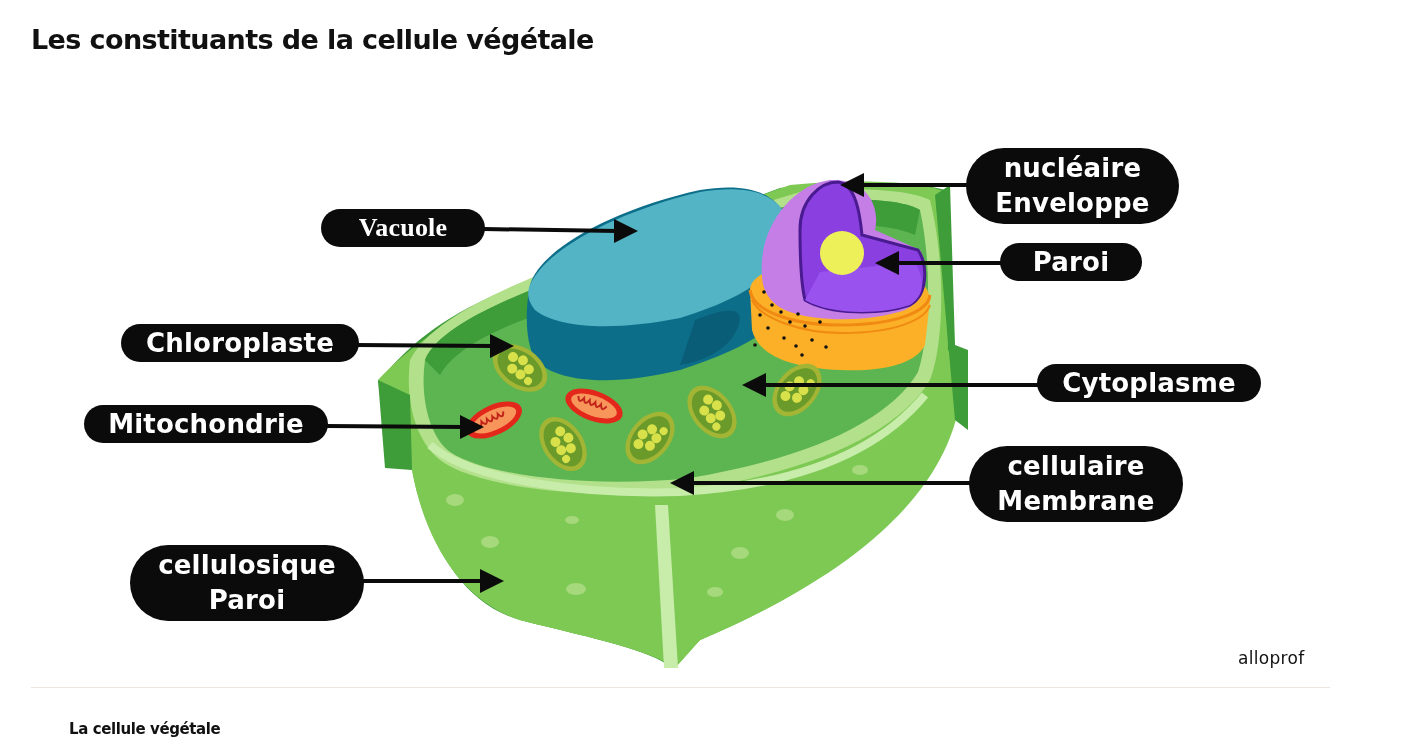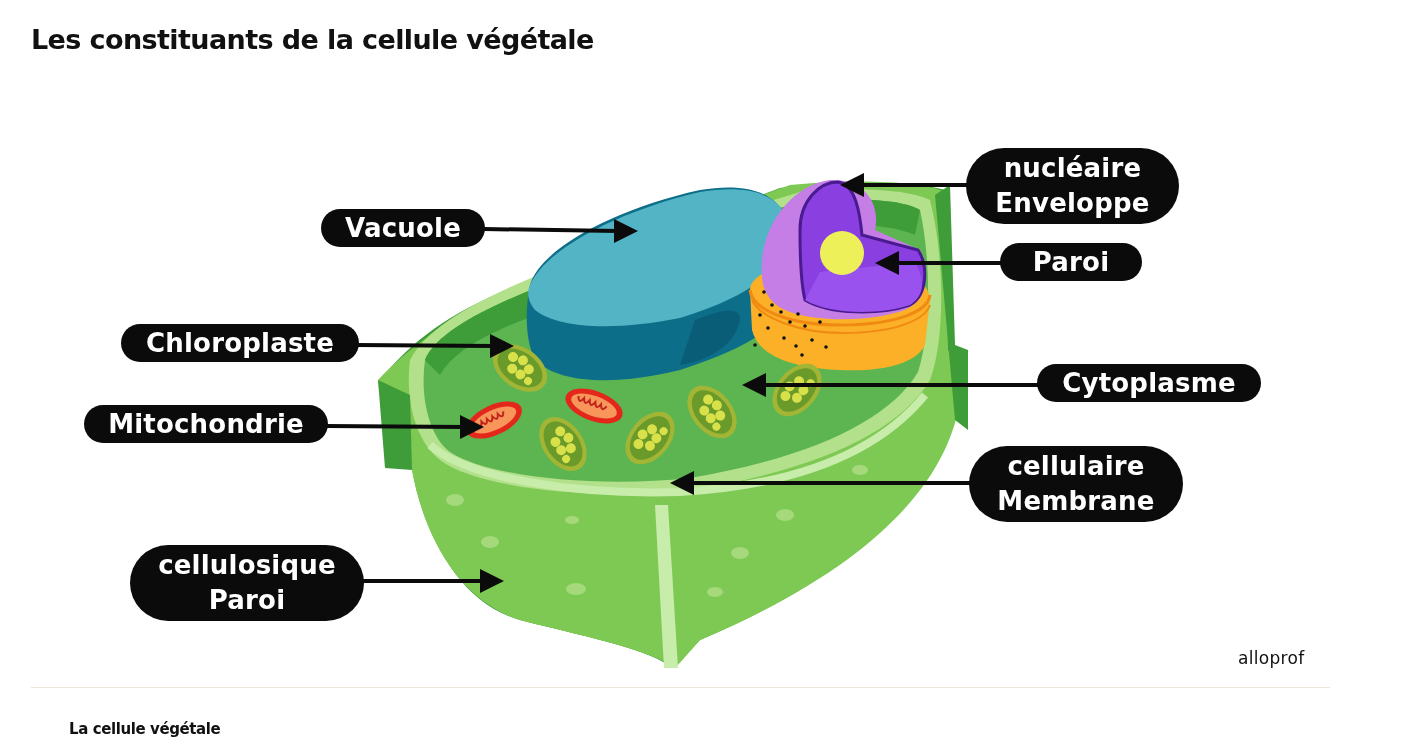--- a/index.html
+++ b/index.html
@@ -186,21 +186,21 @@
       <polygon points="514,346 490,334 490,358"></polygon>
       <polygon points="484,427 460,415 460,439"></polygon>
       <polygon points="504,581 480,569 480,593"></polygon>
       <polygon points="840,185 864,173 864,197"></polygon>
       <polygon points="875,263 899,251 899,275"></polygon>
       <polygon points="742,385 766,373 766,397"></polygon>
       <polygon points="670,483 694,471 694,495"></polygon>
     </g>
   </svg>
 
-  <div class="label" style="left:321px; top:209px; width:164px;">
+  <div class="label" style="left:321px; top:209px; width:164px;font-family:Liberation Serif, serif;">
     <span>Vacuole</span>
   </div>
   <div class="label" style="left:121px; top:324px; width:238px;">
     <span>Chloroplaste</span>
   </div>
   <div class="label" style="left:84px; top:405px; width:244px;">
     <span>Mitochondrie</span>
   </div>
   <div class="label two" style="left:130px; top:545px; width:234px;">
     <div>cellulosique</div>

